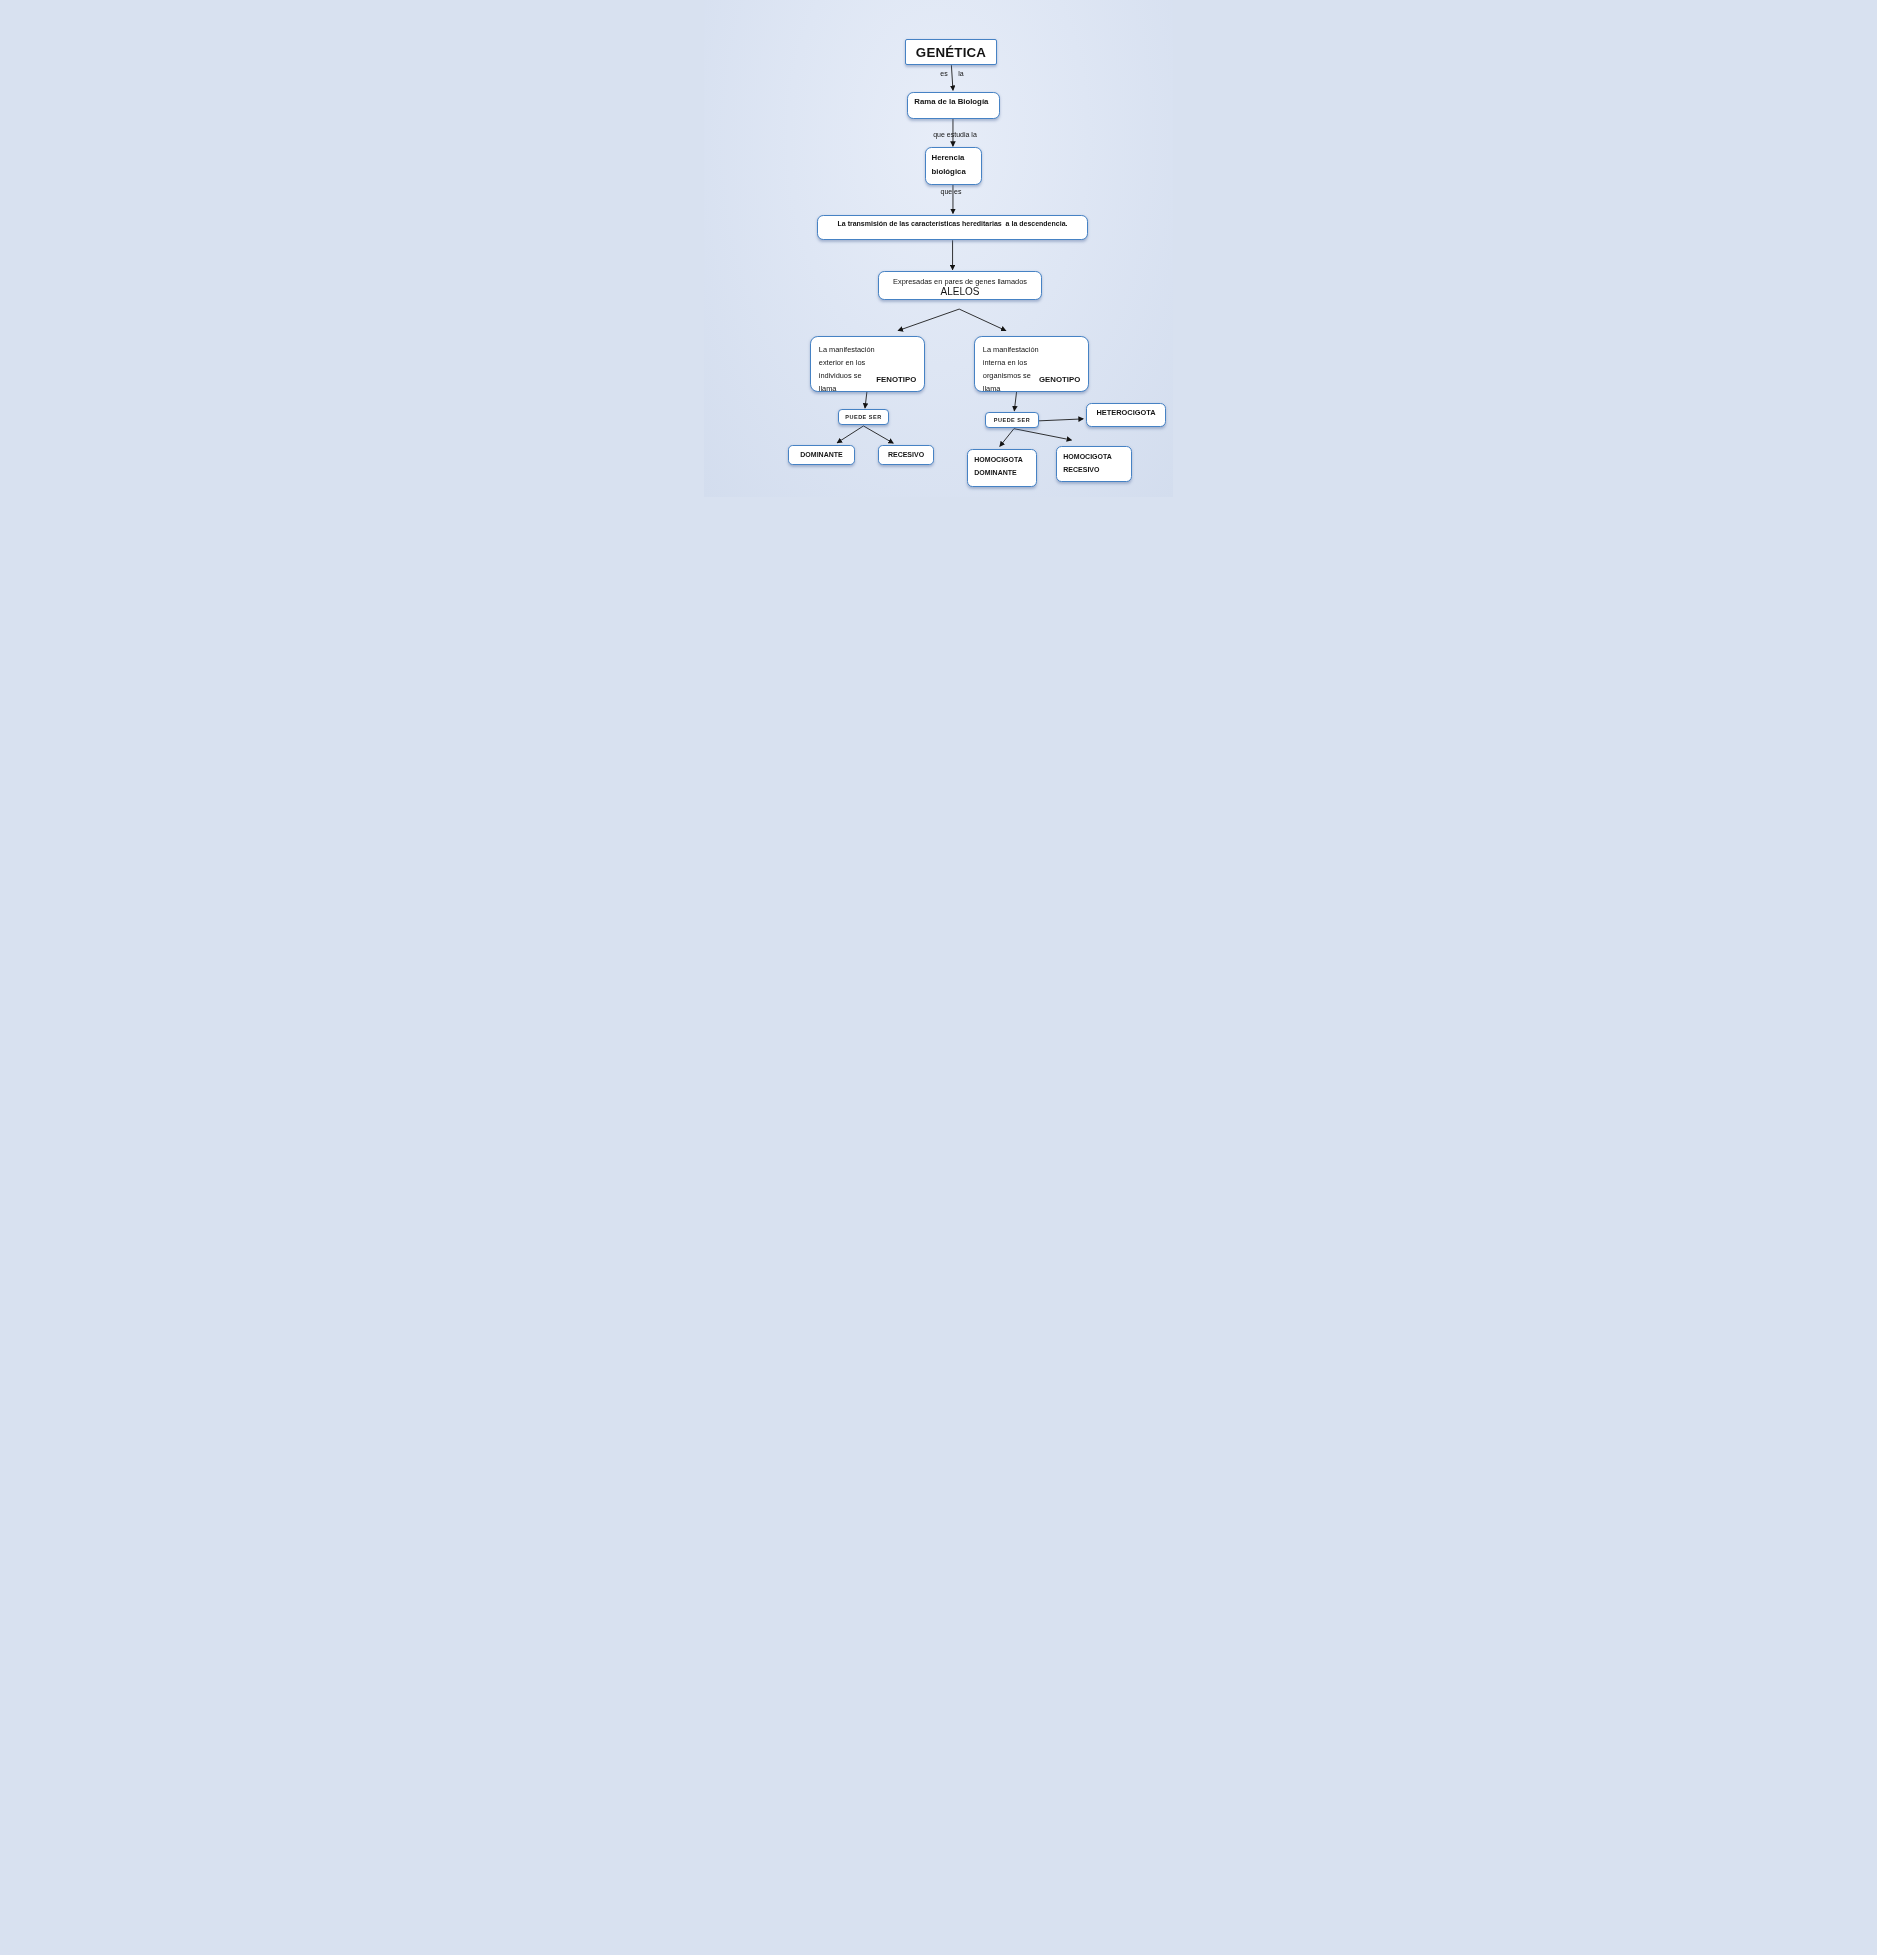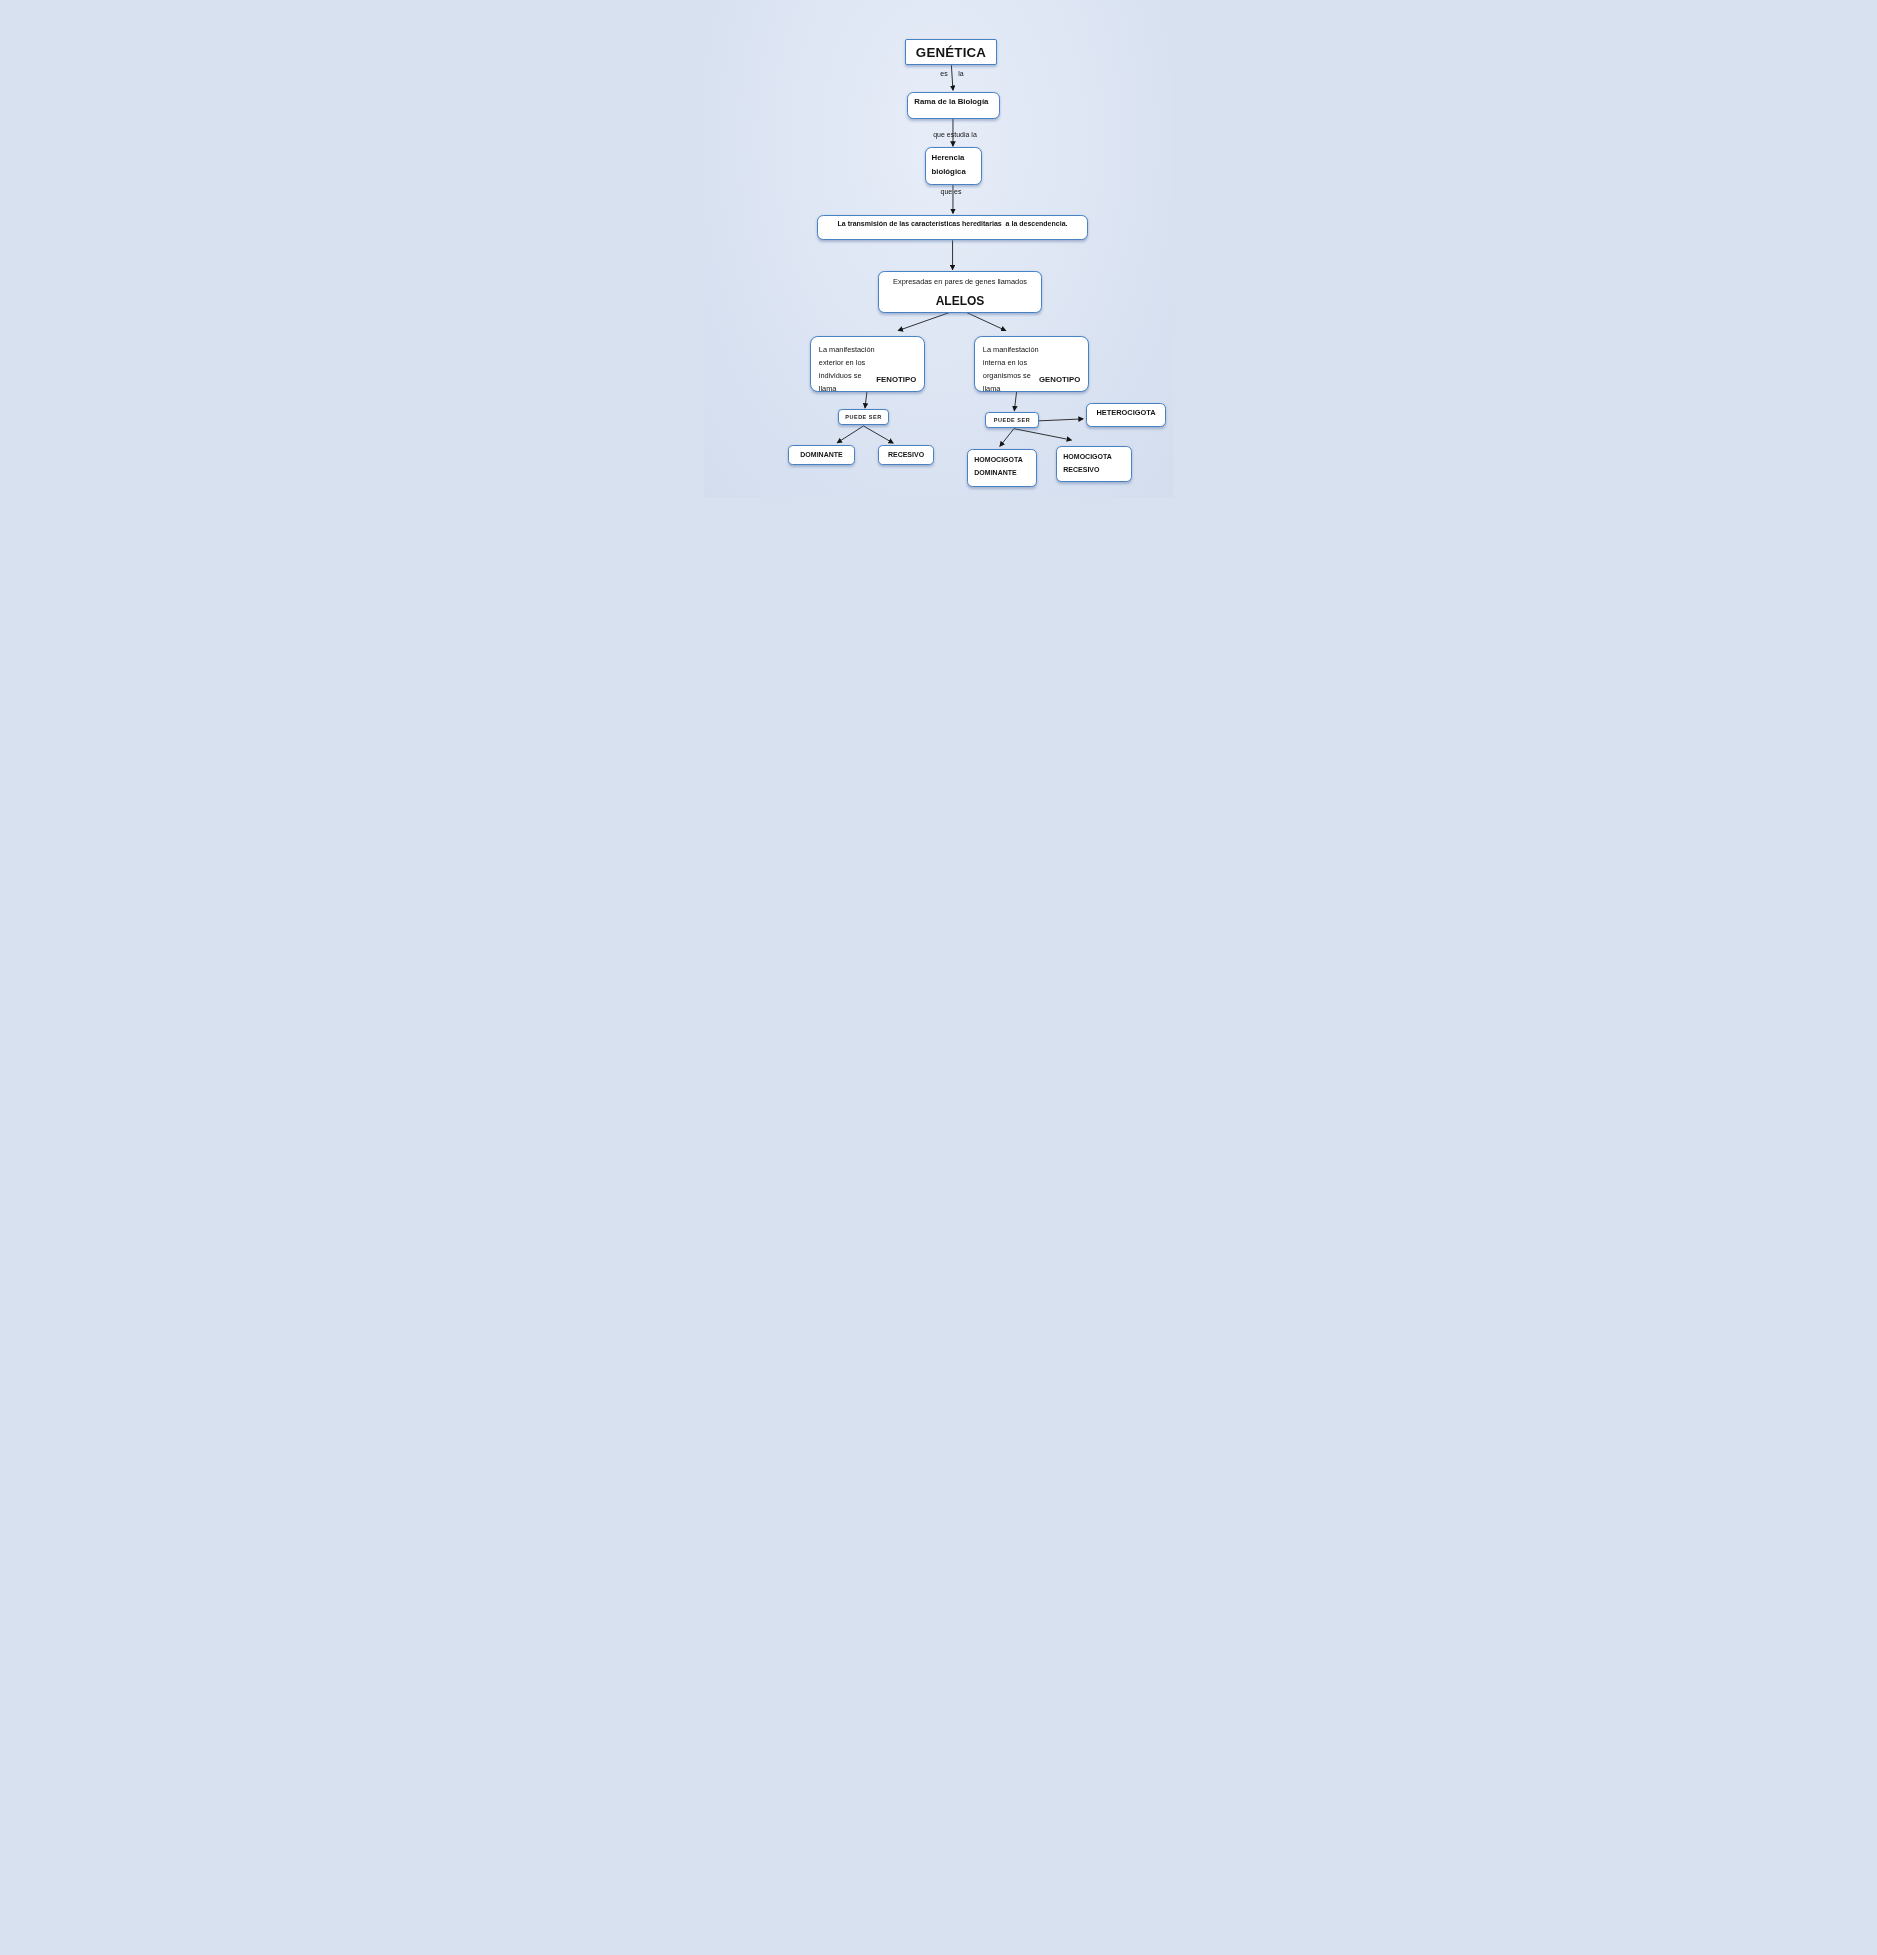--- a/index.html
+++ b/index.html
@@ -51,26 +51,26 @@
   }
   .node-herencia .lines{display:block;}
   .node-transmision{
     left:113px;top:215px;width:271px;height:25px;
     padding:3.9px 6.3px 0 6.3px;
     font-size:7px;font-weight:bold;
     justify-content:center;
   }
   .node-transmision span{white-space:pre-wrap;}
   .node-alelos{
-    left:174px;top:271px;width:164px;height:42px;
+    left:174px;top:271px;width:164px;height:29px;
     flex-direction:column;justify-content:space-between;
     padding:4.7px 7.8px 3.9px 7.8px;
     font-size:7.4px;
   }
-  .node-alelos .keyword{align-self:center;font-size:12px;font-weight:bold;}
+  .node-alelos .keyword{align-self:center;font-size:10px;font-weight:normal;}
   .big-branch{
     width:115px;height:56px;
     padding:5.5px 7.8px 4.7px 7.8px;
     font-size:7.4px;line-height:1.8;
     border-radius:7.8px;
   }
   .node-fenotipo{left:106px;top:336px;}
   .node-genotipo{left:270px;top:336px;}
   .big-branch .keyword{margin-top:auto;align-self:center;font-size:7.8px;font-weight:bold;line-height:1.2;padding-bottom:1.6px;}
   .puede-ser{

